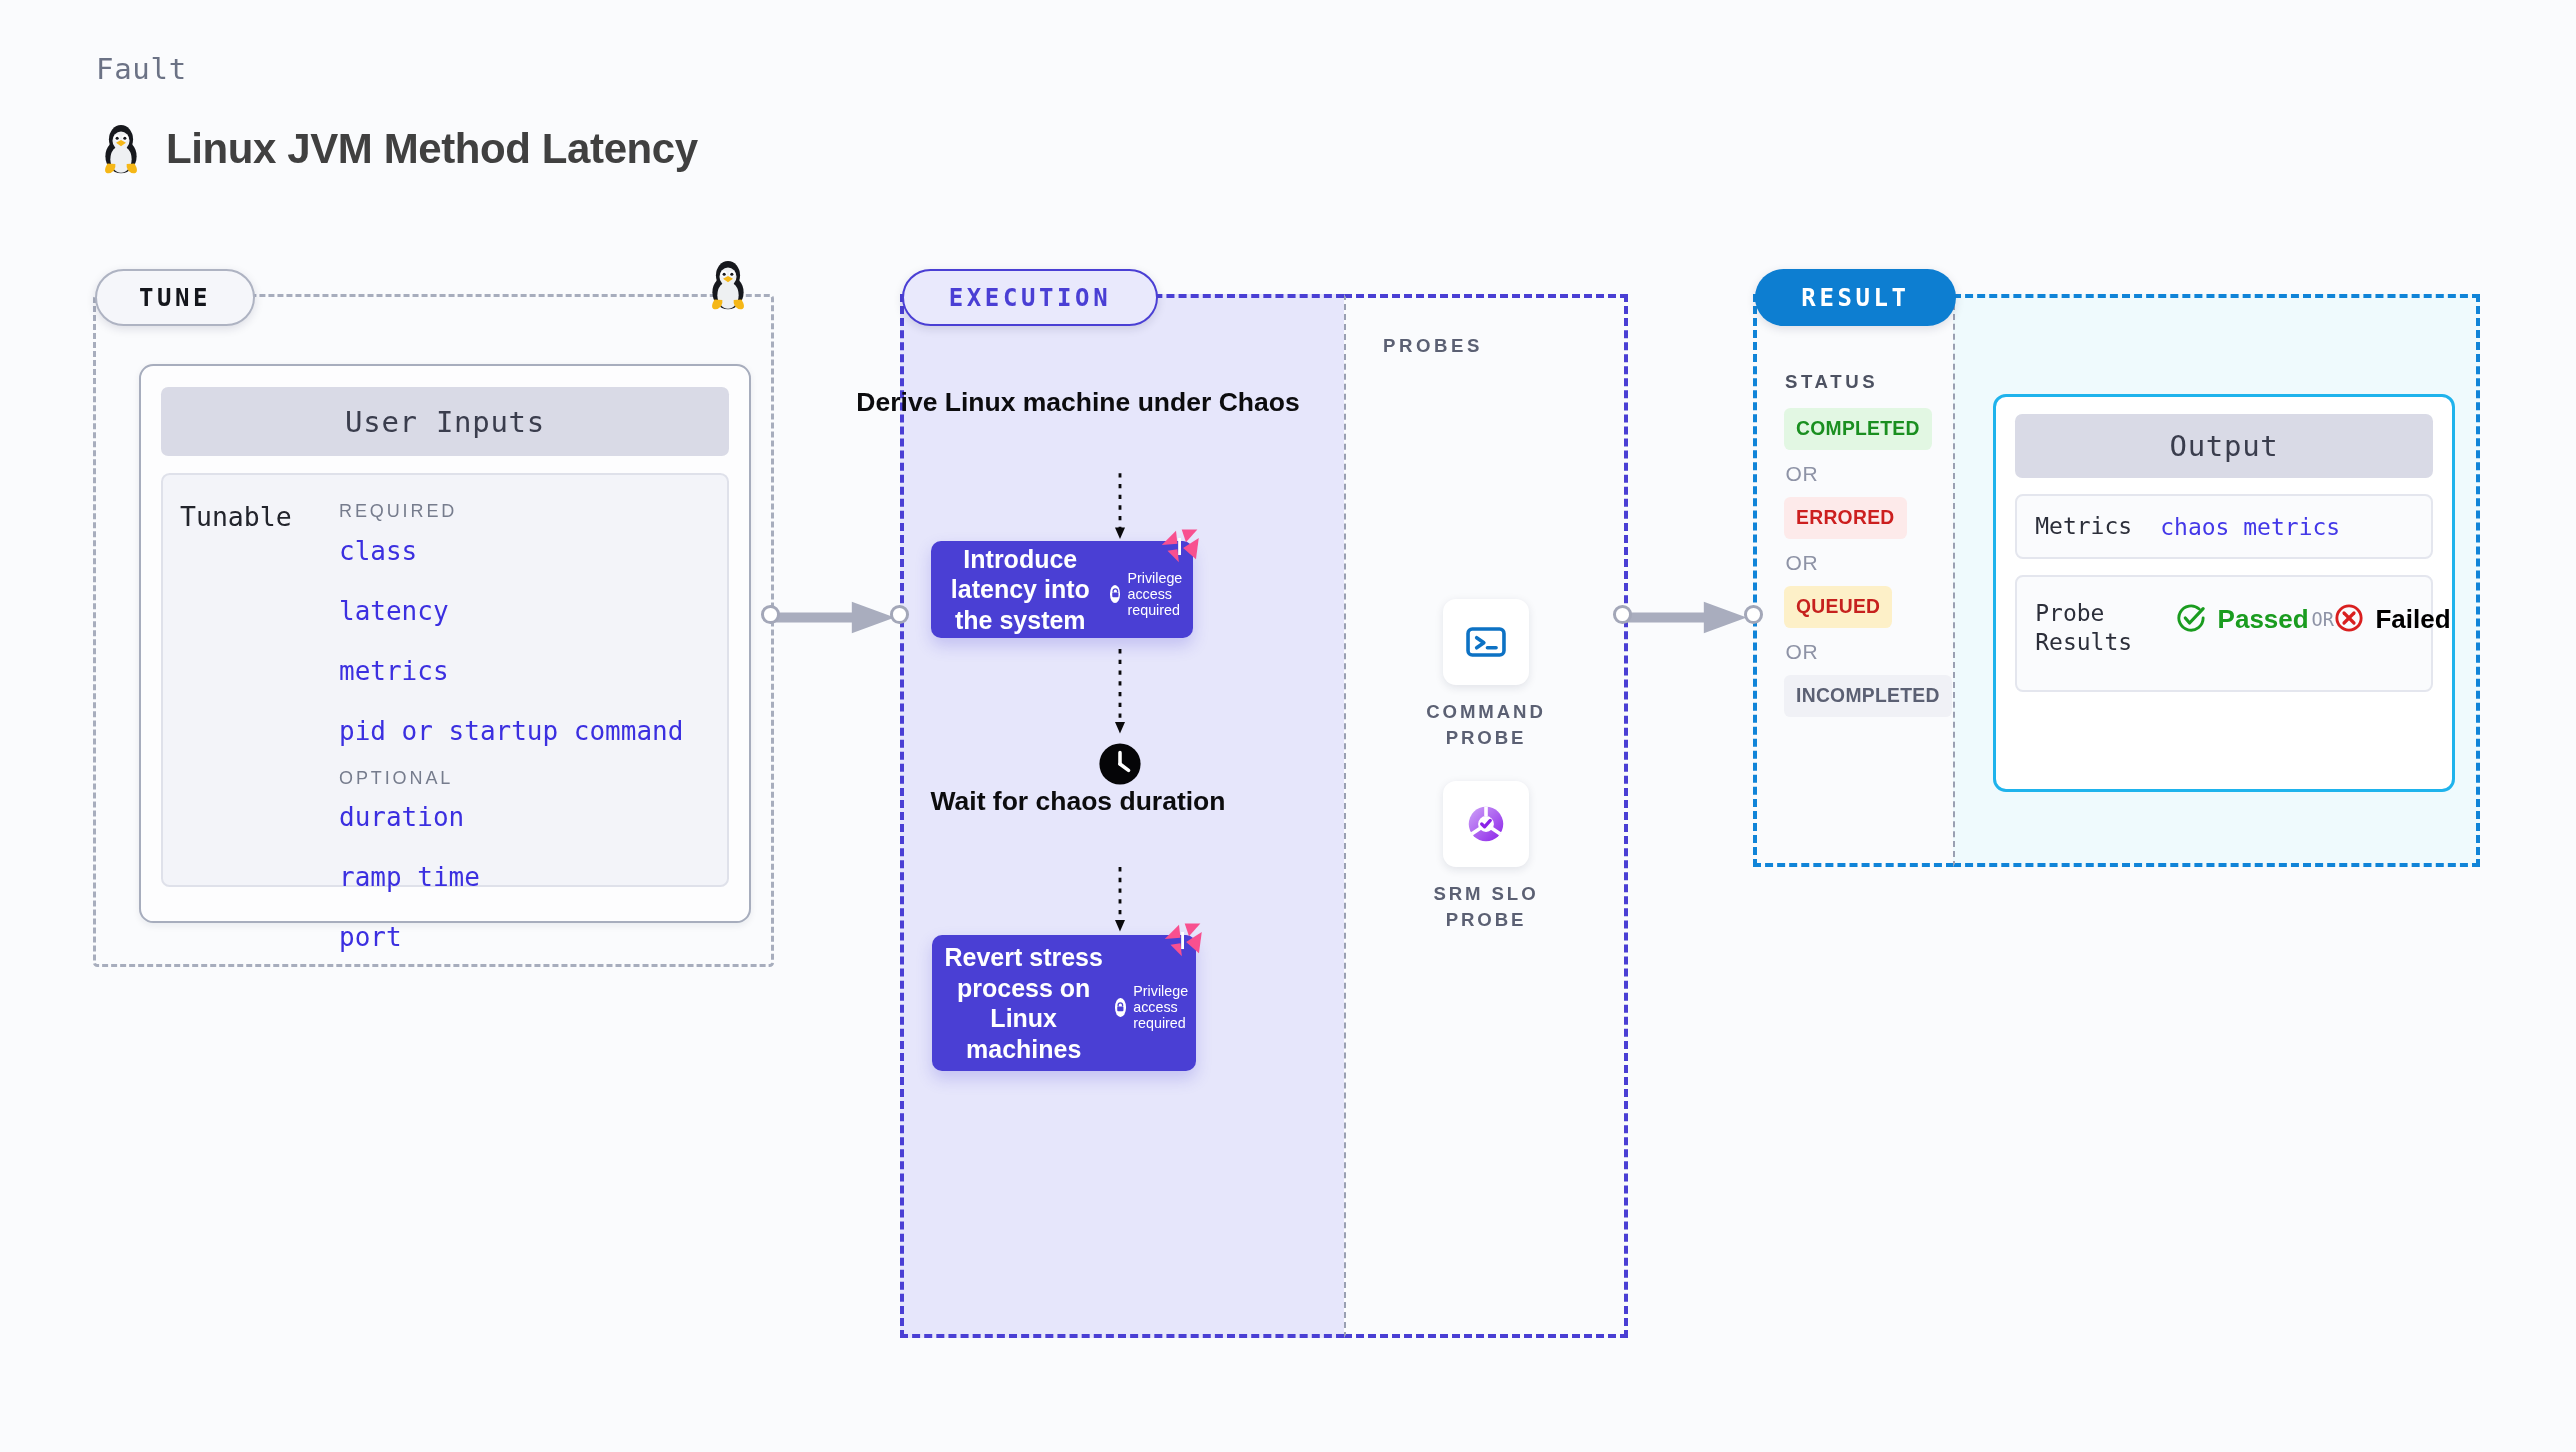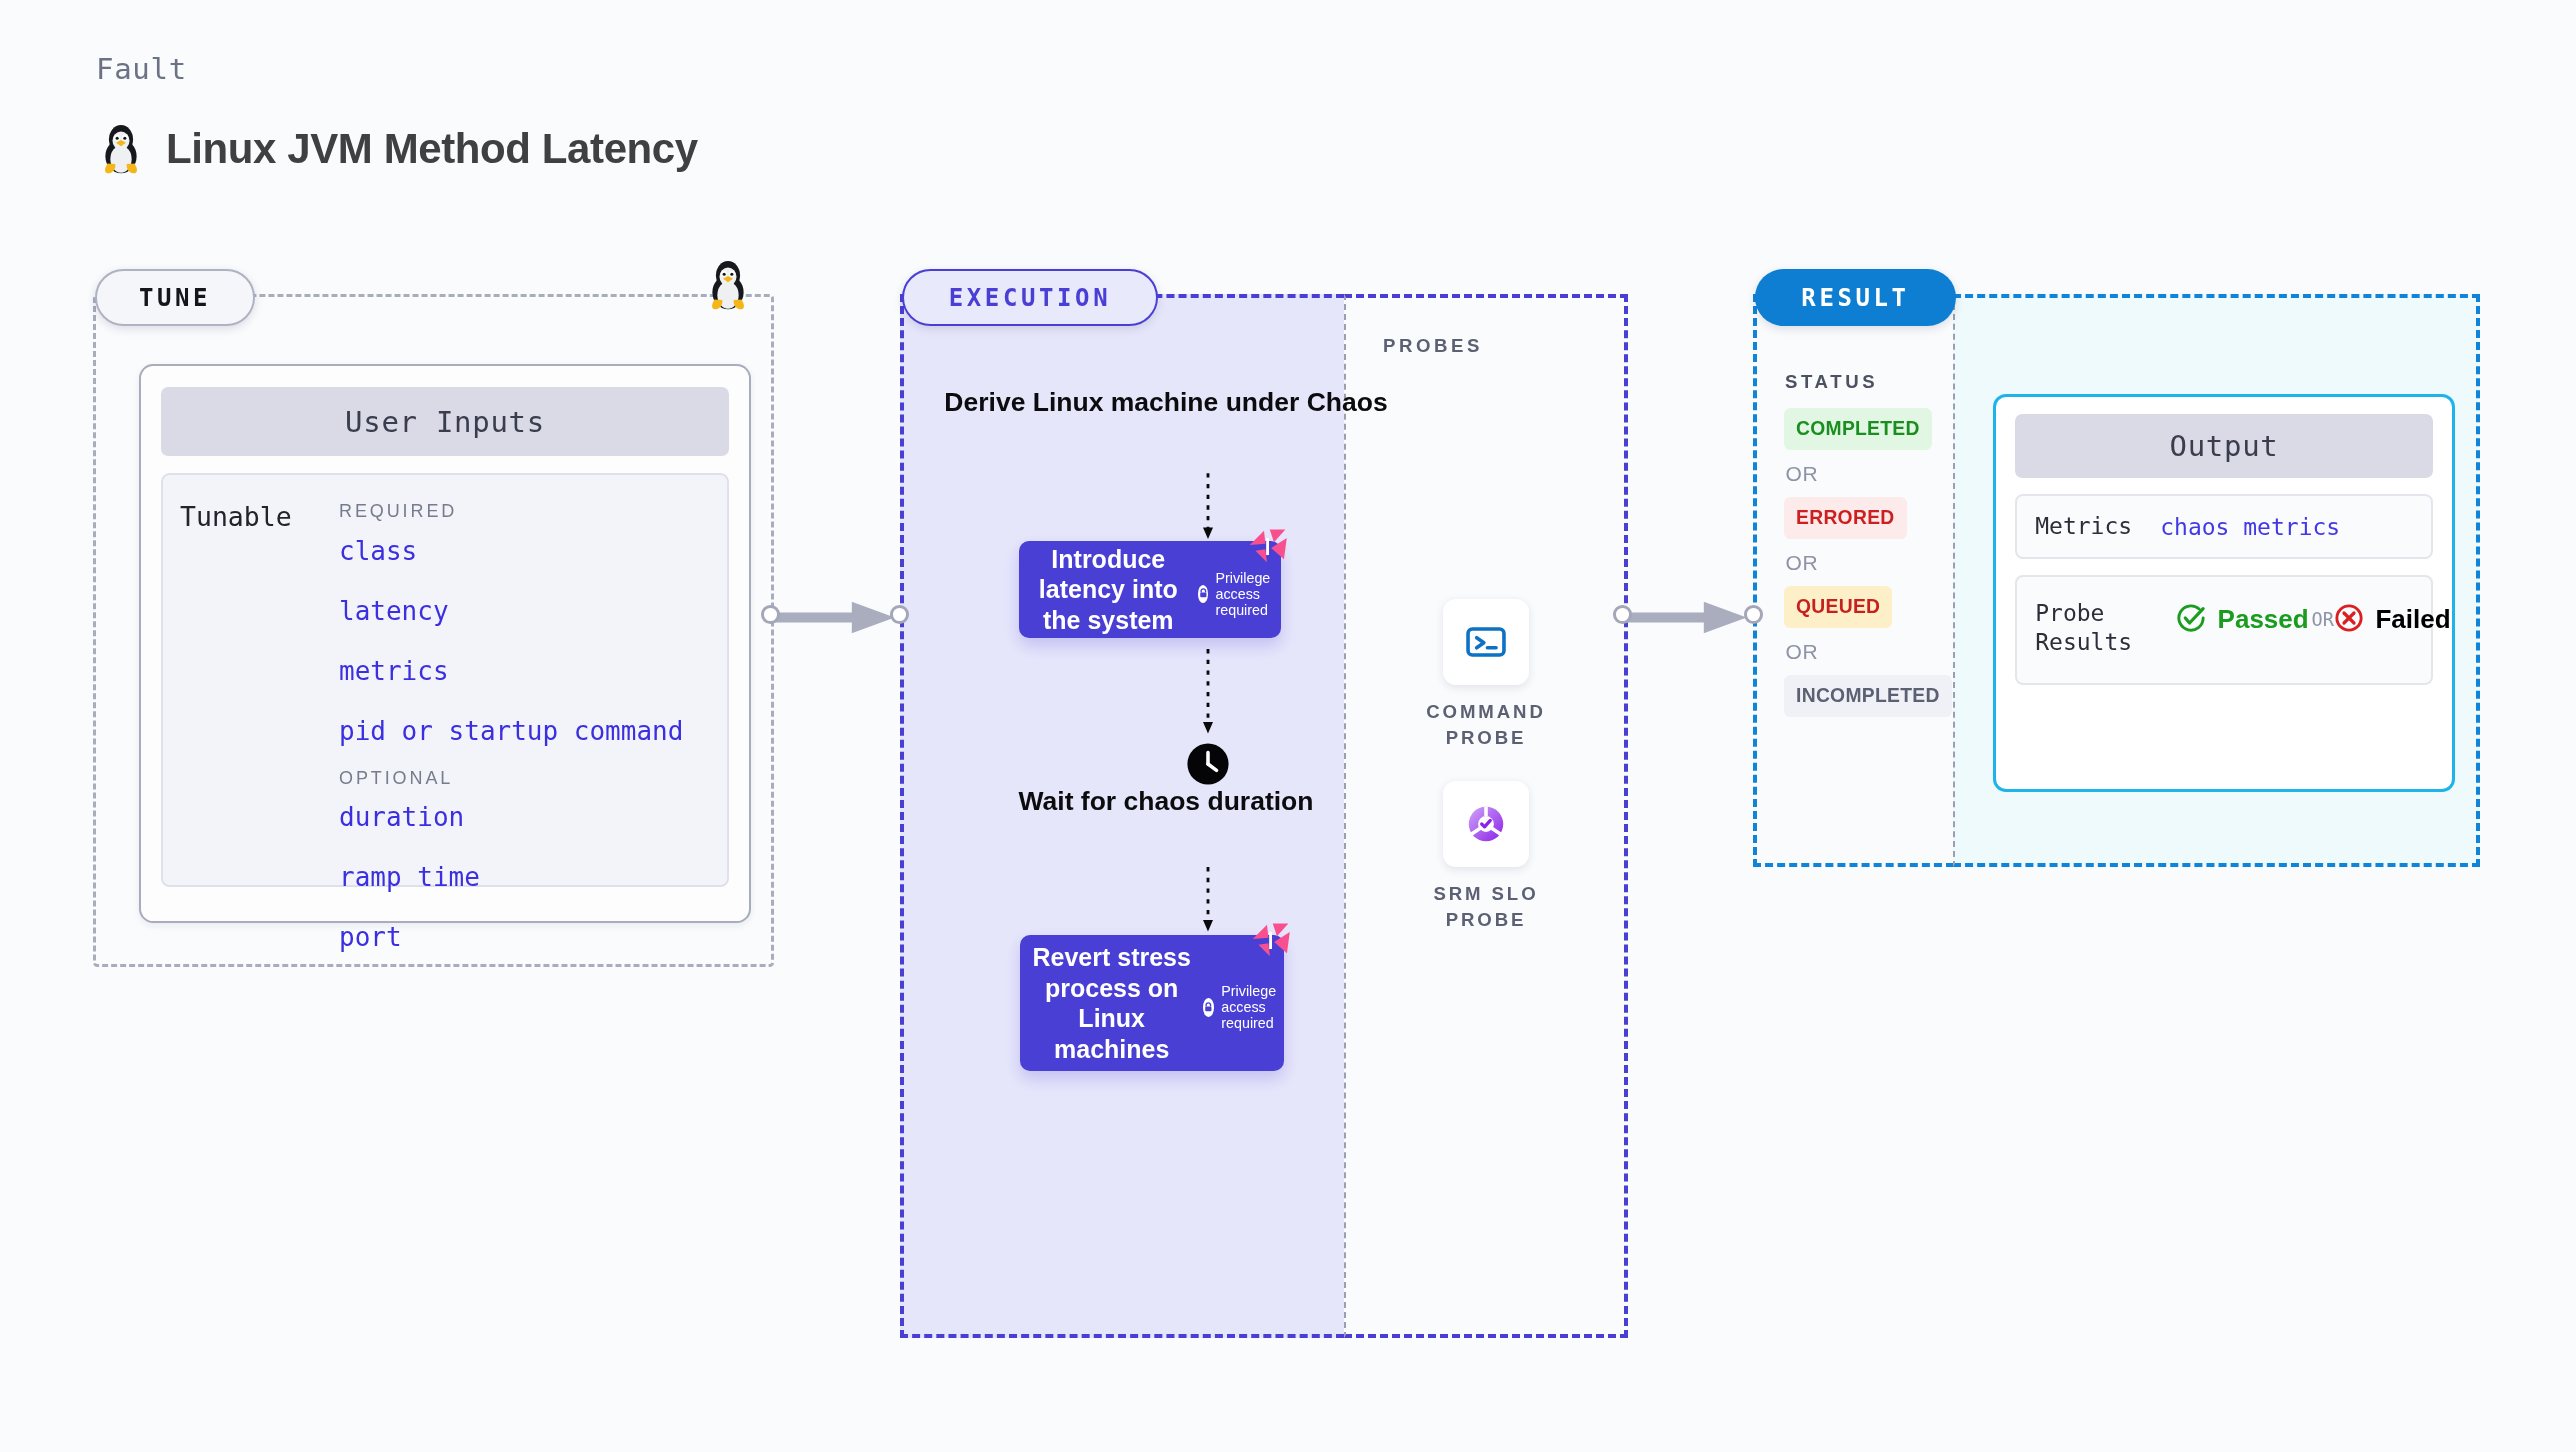--- a/index.html
+++ b/index.html
@@ -113,21 +113,21 @@
     font-weight: 500; margin-bottom: 13.6px;
   }
   .field-item {
     font-family: "DejaVu Sans Mono", monospace;
     font-size: 26px; color: #3b2fe0; margin-bottom: 30px;
   }
   .field-item.last { margin-bottom: 22px; }
 
   
   .exec-flow {
-    position: absolute; left: 944px; top: 294px;
+    position: absolute; left: 856px; top: 294px;
     width: 528px; height: 1044px;
   }
   .flow-title {
     position: absolute; left: 0; top: 92px; width: 444px;
     text-align: center; font-size: 26.5px; font-weight: 700;
     color: #0c0c0e; line-height: 1.27;
   }
   .dotted-arrow {
     position: absolute; left: 50%; transform: translateX(-50%);
   }
@@ -448,21 +448,21 @@
   </div>
 
   <div class="output-card">
     <div class="ui-header" style="margin:17px 18.6px 0 18.6px;height:64px;">Output</div>
 
     <div class="out-subcard">
       <div class="out-key">Metrics</div>
       <div class="out-val-link">chaos metrics</div>
     </div>
 
-    <div class="out-subcard" style="padding-top:21.5px;padding-bottom:25px;align-items:flex-start;gap:44px;">
+    <div class="out-subcard" style="padding-top:21.5px;padding-bottom:32px;align-items:flex-start;gap:44px;">
       <div class="out-key">Probe Results</div>
       <div class="probe-res-col">
         <div class="res-row">
           <span>
             <svg width="30" height="30" viewBox="0 0 42 42">
               <path d="M38 21a17 17 0 1 1-5.6-12.6" fill="none" stroke="#1a9c1f" stroke-width="4" stroke-linecap="round"></path>
               <polyline points="13,21 19,28 38,8" fill="none" stroke="#1a9c1f" stroke-width="4.5" stroke-linecap="round" stroke-linejoin="round"></polyline>
             </svg>
           </span>
           <span class="res-pass">Passed</span>

